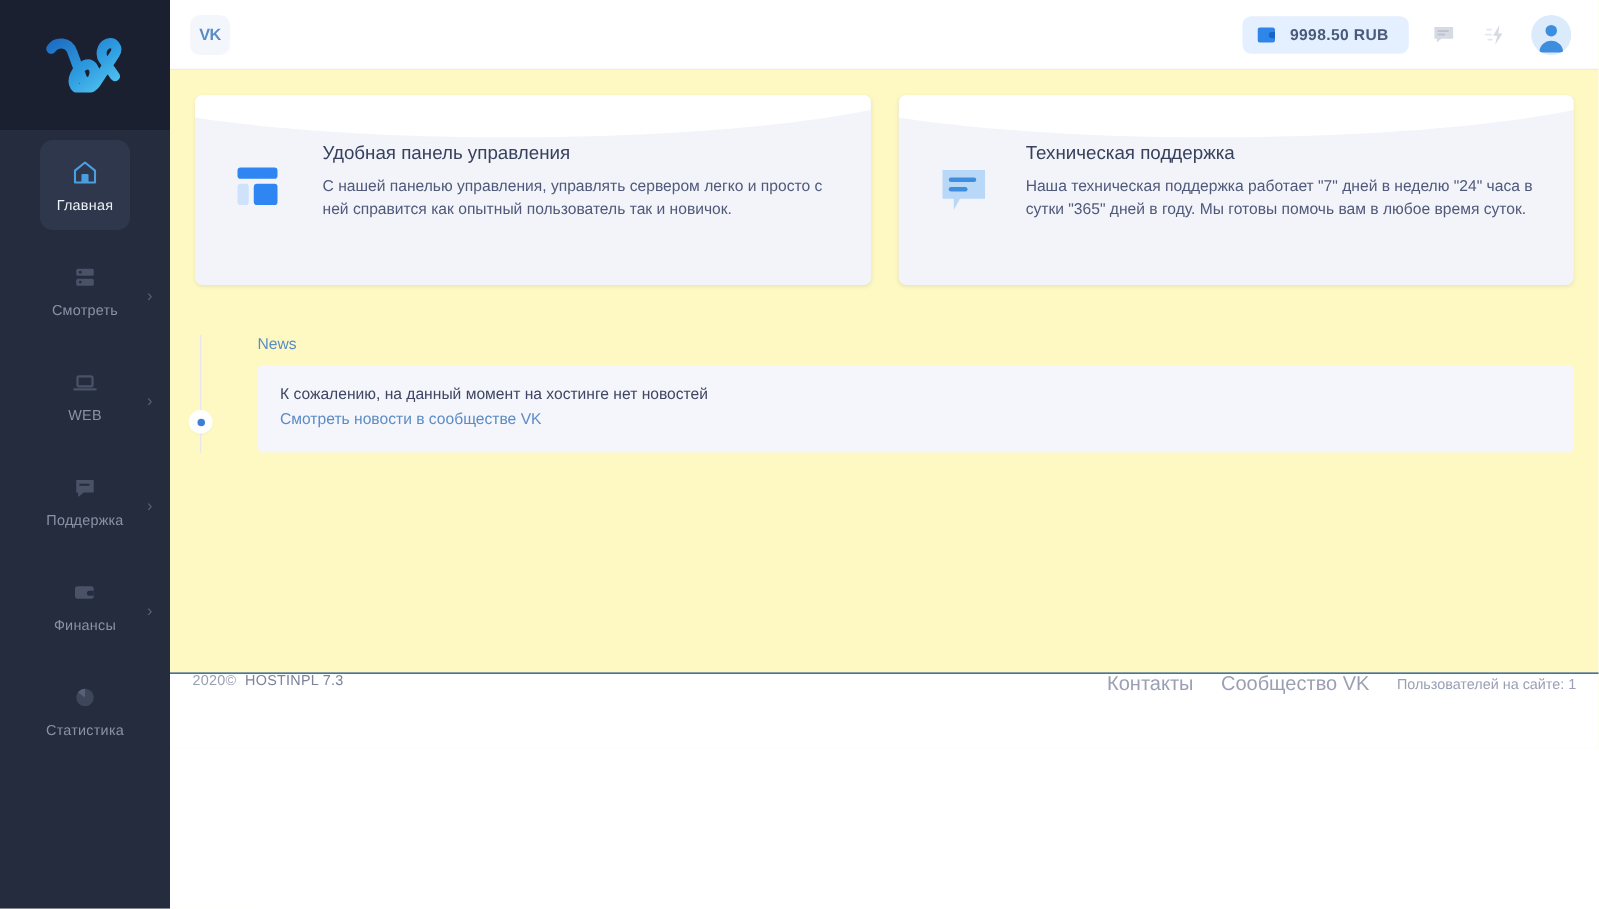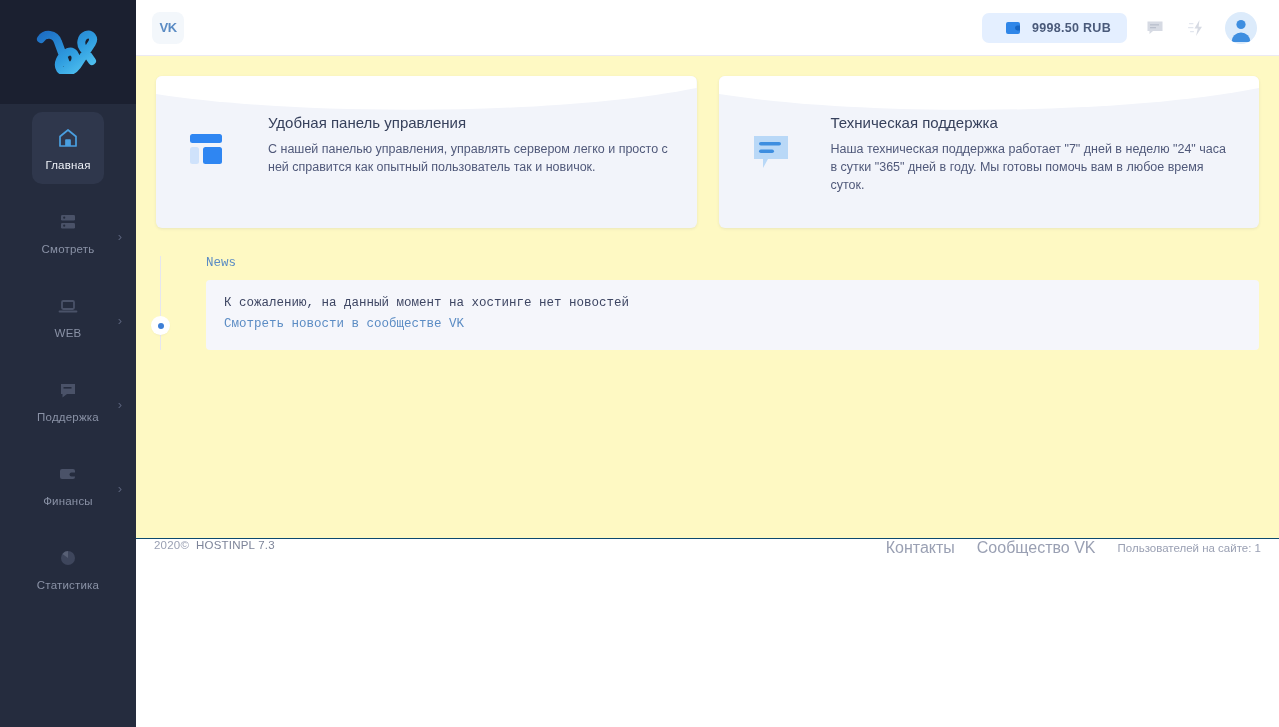--- a/index.html
+++ b/index.html
@@ -68,21 +68,21 @@
     width: 32px; height: 32px; border-radius: 8px;
     background: #f3f7fb;
     display: flex; align-items: center; justify-content: center;
     cursor: pointer;
   }
   .vk-glyph { font-size: 13px; font-weight: bold; color: #5b8cc4; letter-spacing: -0.5px; }
   .topbar-right { margin-left: auto; display: flex; align-items: center; gap: 14px; }
   .balance {
     display: flex; gap: 9px;
     background: #e4efff; border-radius: 7px;
-    padding: 8px 16px 8px 24px;
+    padding: 8px 16px 8px 12px;
     cursor: pointer;
   }
   .balance-text { font-size: 12.5px; color: #4a5a7a; letter-spacing: .3px; font-weight: 600; }
   .icon-btn { width: 28px; height: 28px; display:flex; align-items:center; justify-content:center; cursor: pointer; }
   .avatar {
     width: 32px; height: 32px; border-radius: 50%;
     background: #dcebfb; display: flex; align-items: flex-end; justify-content: center;
     overflow: hidden; cursor: pointer;
   }
 
@@ -92,28 +92,28 @@
   .cards { display: flex; gap: 22px; }
   .card {
     position: relative; flex: 1 1 0;
     border-radius: 6px;
     background: #f2f4fa;
     box-shadow: 0 1px 3px rgba(60,70,110,.10);
     overflow: hidden;
     min-height: 152px;
   }
   .card .wave { position: absolute; top:0; left:0; width:100%; height: 46px; display:block; }
-  .card-body { position: relative; display: flex; padding: 38px 24px 22px 32px; gap: 38px; justify-content: space-between; }
+  .card-body { position: relative; display: flex; padding: 38px 24px 22px 32px; gap: 28px; justify-content: space-between; }
   .card-icon { flex: 0 0 42px; padding-top: 18px; }
   .card-text { flex: 1 1 auto; }
   .card-title { font-size: 15px; color: #37415c; margin-bottom: 9px; font-weight: 400; }
   .card-desc { font-size: 12.5px; line-height: 18px; color: #50597a; }
 
   
-  .news-wrap { margin-top: 28px; position: relative; padding-left: 50px; font-family: Liberation Mono, monospace; }
+  .news-wrap { margin-top: 40px; position: relative; padding-left: 50px; }
   .news-rail { position: absolute; left: 4px; top: 0; bottom: 0; width: 1px; background: #e6e6ef; }
   .news-dot {
     position: absolute; left: -3px; top: 62px;
     width: 15px; height: 15px; border-radius: 50%;
     background: #ffffff; box-shadow: 0 0 0 2px #ffffff, 0 1px 3px rgba(70,80,120,.25);
     display: flex; align-items: center; justify-content: center;
   }
   .news-dot i { width: 6px; height: 6px; border-radius: 50%; background: #3e7fd6; display:block; }
   .news-title { font-size: 12.5px; color: #5b8cc4; margin-bottom: 10px; }
   .news-box {

